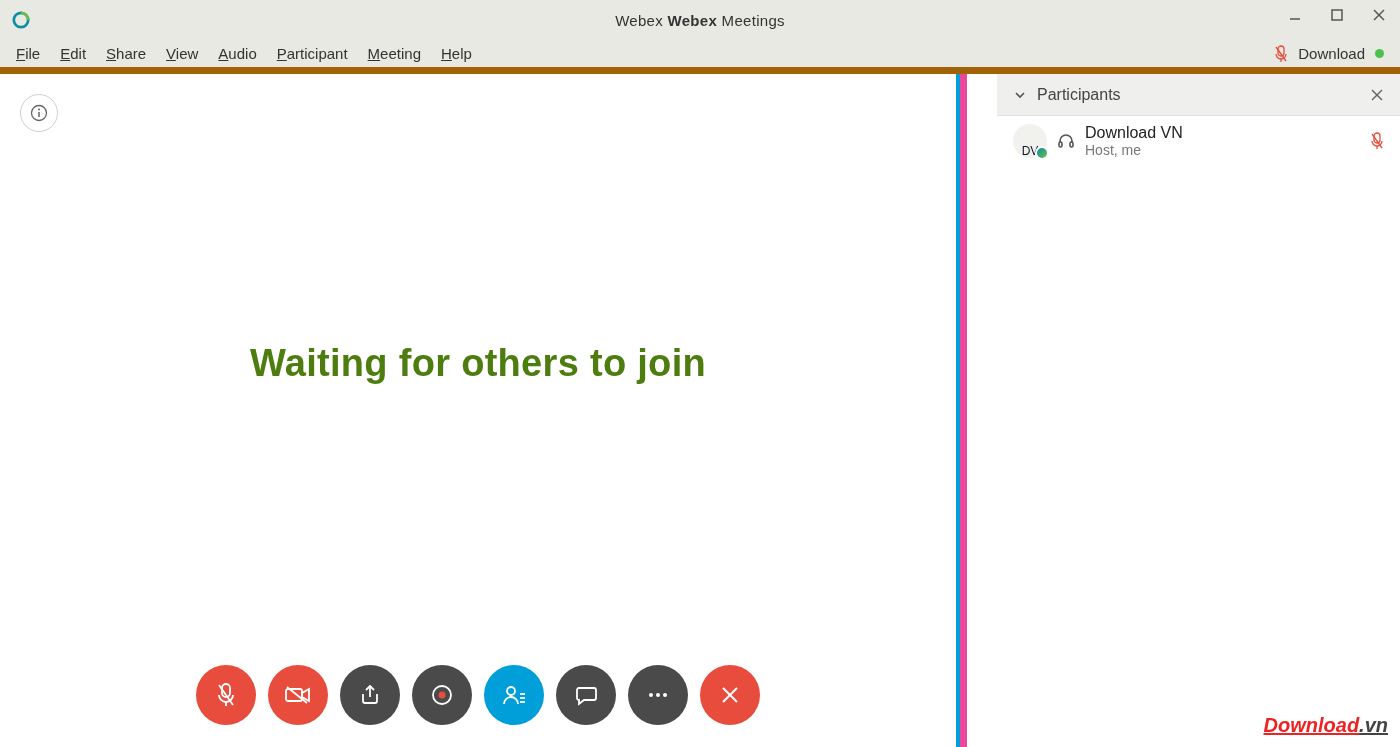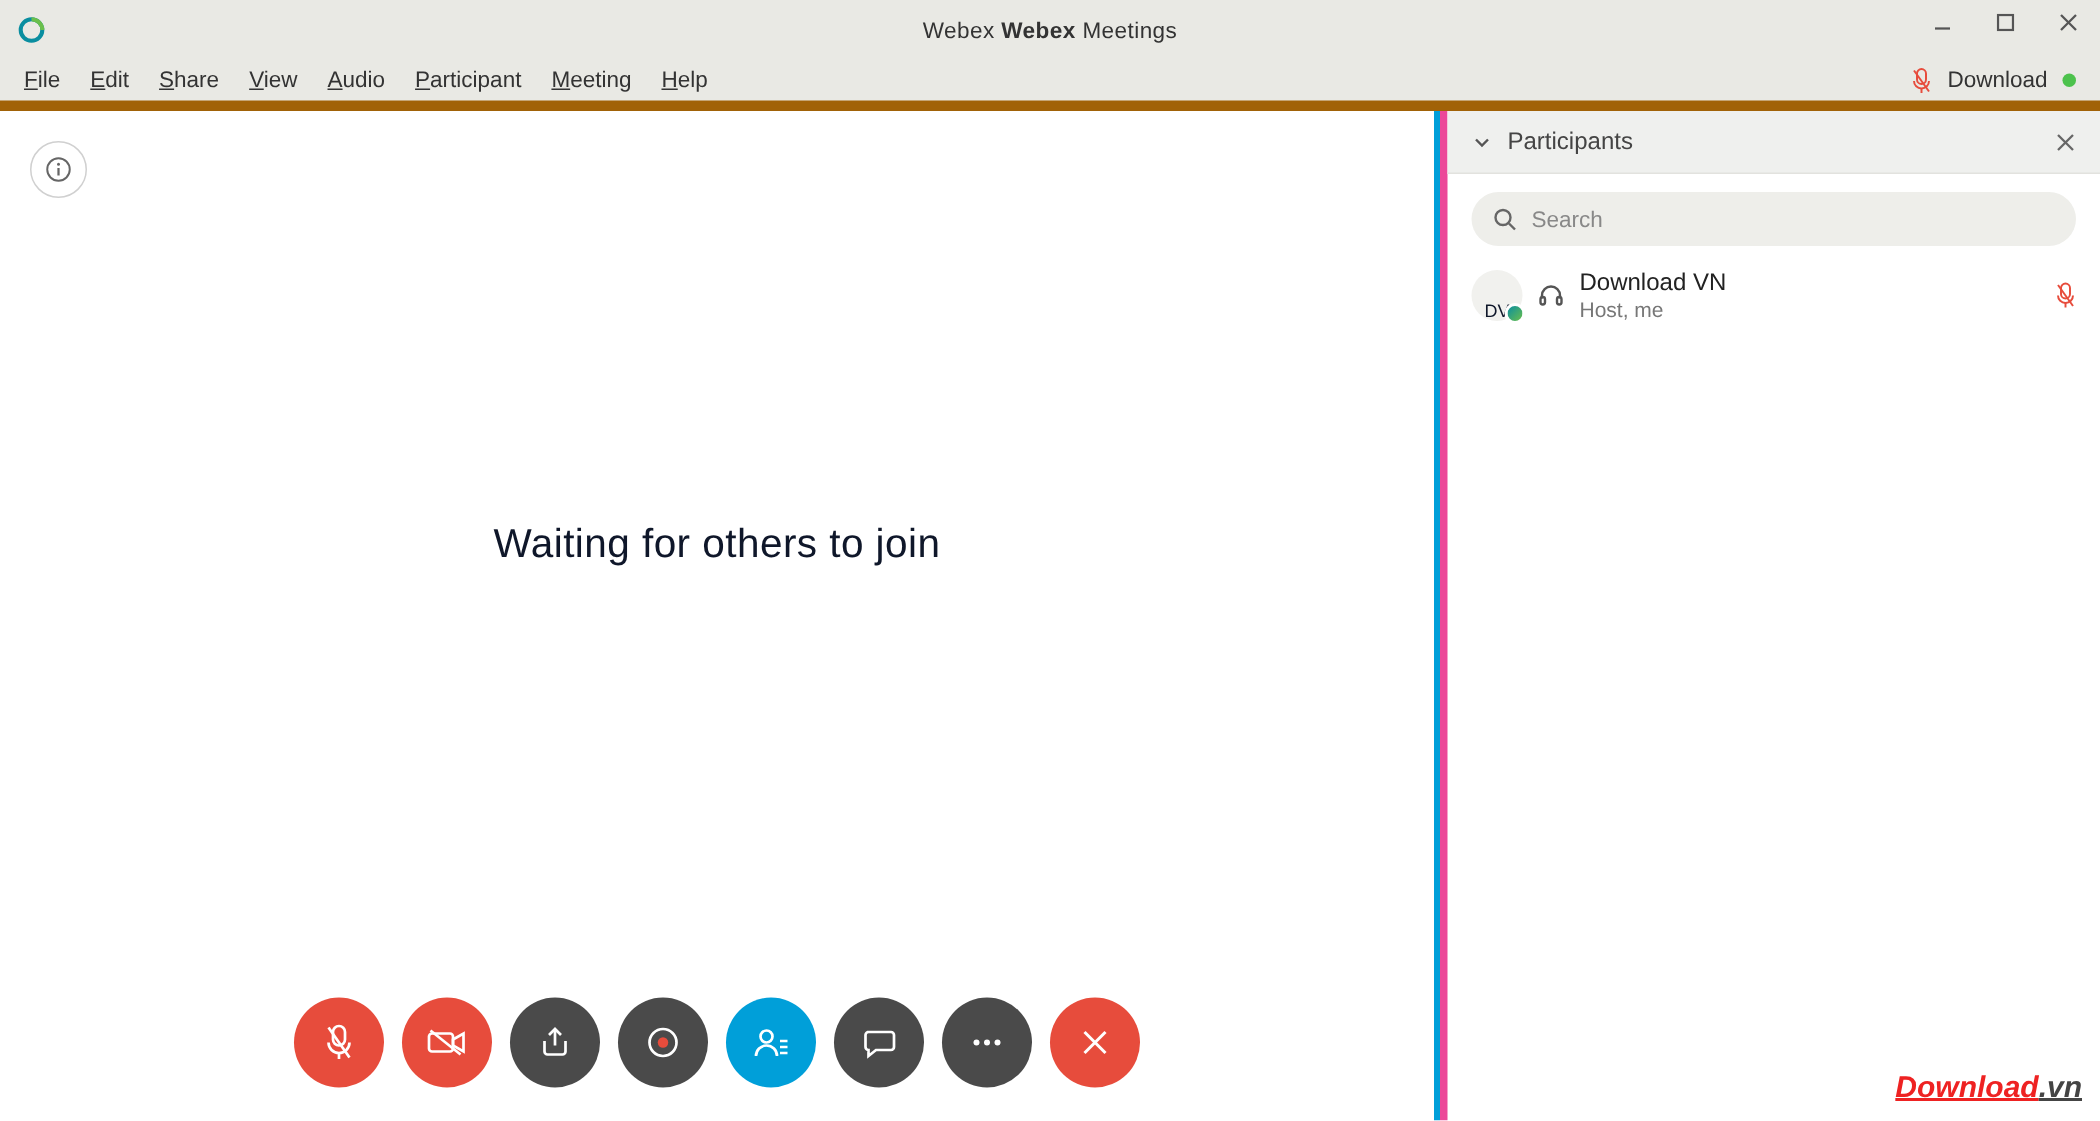--- a/index.html
+++ b/index.html
@@ -87,23 +87,23 @@
   border-radius: 50%;
   border: 1px solid #d0d0d0;
   display: flex; align-items: center; justify-content: center;
   color: #666;
 }
 .waiting-text {
   position: absolute;
   top: 43%;
   left: 50%;
   transform: translate(-50%, -50%);
-  font-size: 27px;
-  font-weight: 400;
-  color: #0f172a;
+  font-size: 38px;
+  font-weight: 700;
+  color: #4d7c0f;
   letter-spacing: 0.3px;
 }
 .controls-bar {
   position: absolute;
   bottom: 22px;
   left: 50%;
   transform: translateX(-50%);
   display: flex;
   gap: 12px;
 }
@@ -116,23 +116,24 @@
 .ctrl-red { background: #e74c3c; }
 .ctrl-gray { background: #4a4a4a; }
 .ctrl-blue { background: #009fd9; }
 .divider-v {
   width: 4px;
   background: #009fd9;
 }
 .participants-panel {
   width: 440px;
   background: #fff;
-  border-left: 5px solid #ec4899;
+  border-left: 7px solid #ec4899;
   display: flex;
   flex-direction: column;
+  padding-left: 30px;
 }
 .panel-header {
   height: 42px;
   background: #eff0ee;
   display: flex;
   align-items: center;
   padding: 0 16px;
   border-bottom: 1px solid #e2e2de;
   color: #444;
 }
@@ -326,29 +327,20 @@
           </svg>
       </span>
       <span class="panel-header-text">Participants</span>
       <span class="panel-close">
         <svg width="14" height="14" viewBox="0 0 14 14">
             <line x1="2" y1="2" x2="12" y2="12" stroke="#666" stroke-width="1.5"></line>
             <line x1="12" y1="2" x2="2" y2="12" stroke="#666" stroke-width="1.5"></line>
           </svg>
       </span>
     </div>
-    <div class="search-wrap">
-      <div class="search-box">
-        <svg width="16" height="16" viewBox="0 0 16 16">
-            <circle cx="7" cy="7" r="5" fill="none" stroke="#666" stroke-width="1.6"></circle>
-            <line x1="11" y1="11" x2="15" y2="15" stroke="#666" stroke-width="1.6"></line>
-          </svg>
-        <input class="search-input" placeholder="Search" style="">
-      </div>
-    </div>
     <div class="participant-row">
       <div class="avatar">
         <span>DV</span>
         <div class="avatar-badge"></div>
       </div>
       <span class="headphone-i">
         <svg width="18" height="18" viewBox="0 0 18 18">
             <path d="M3 11 v-2 a6 6 0 0 1 12 0 v2" fill="none" stroke="#555" stroke-width="1.6"></path>
             <rect x="2" y="10" width="3" height="5" rx="1.5" fill="none" stroke="#555" stroke-width="1.6"></rect>
             <rect x="13" y="10" width="3" height="5" rx="1.5" fill="none" stroke="#555" stroke-width="1.6"></rect>

